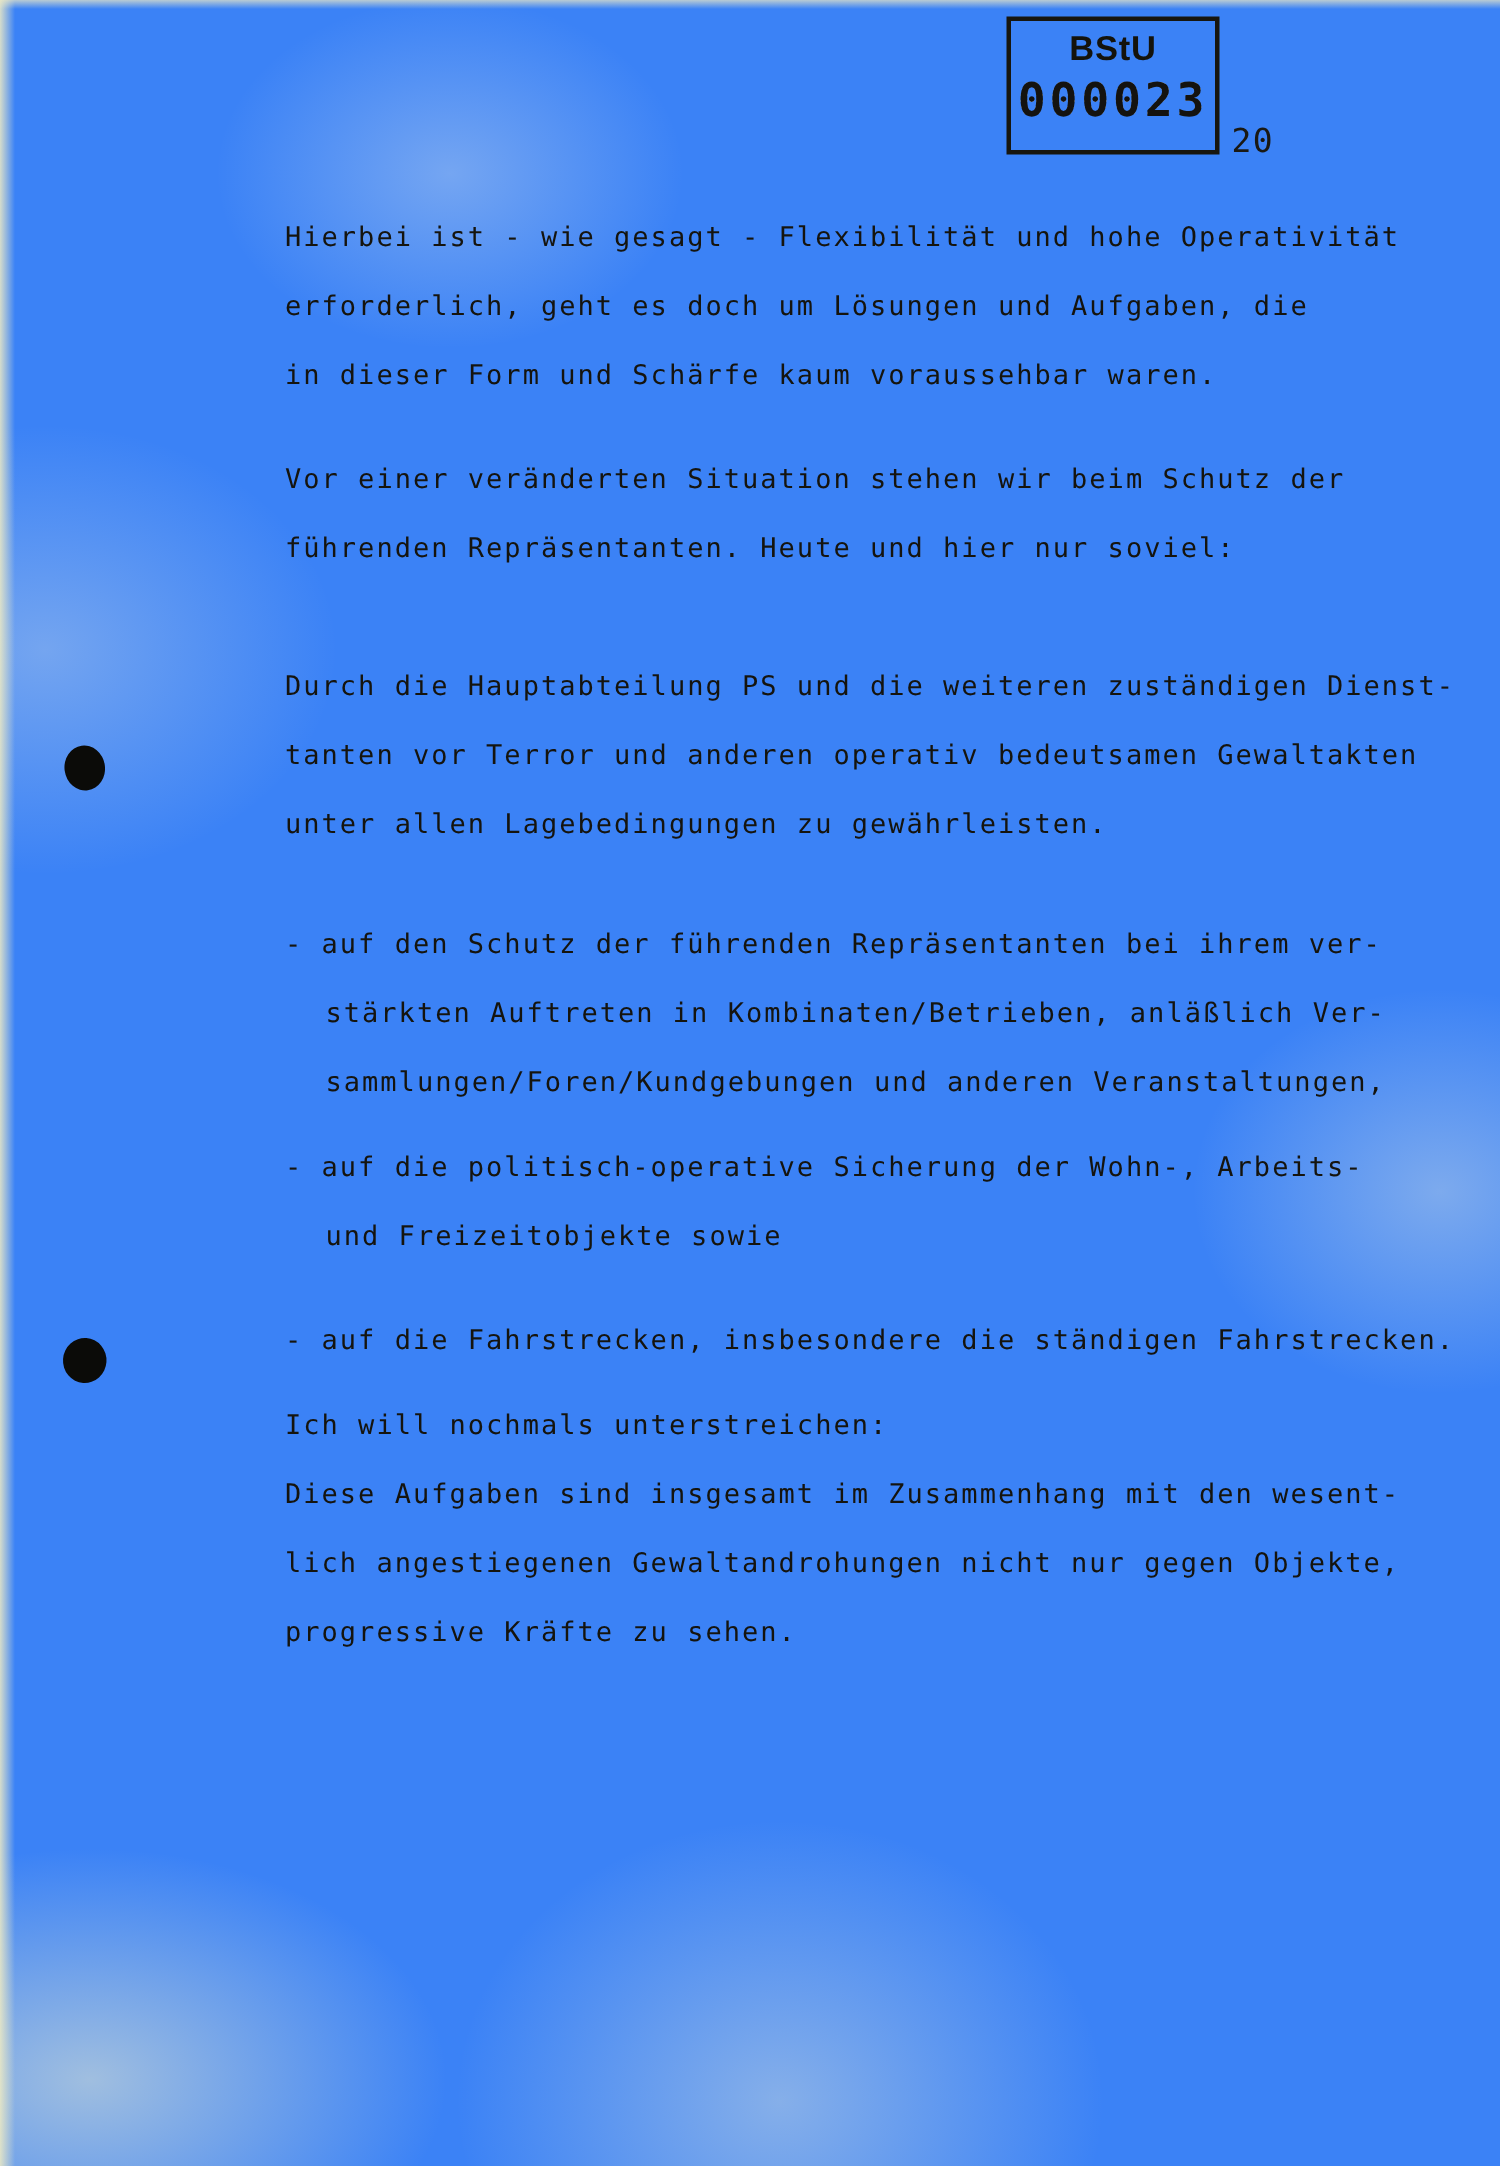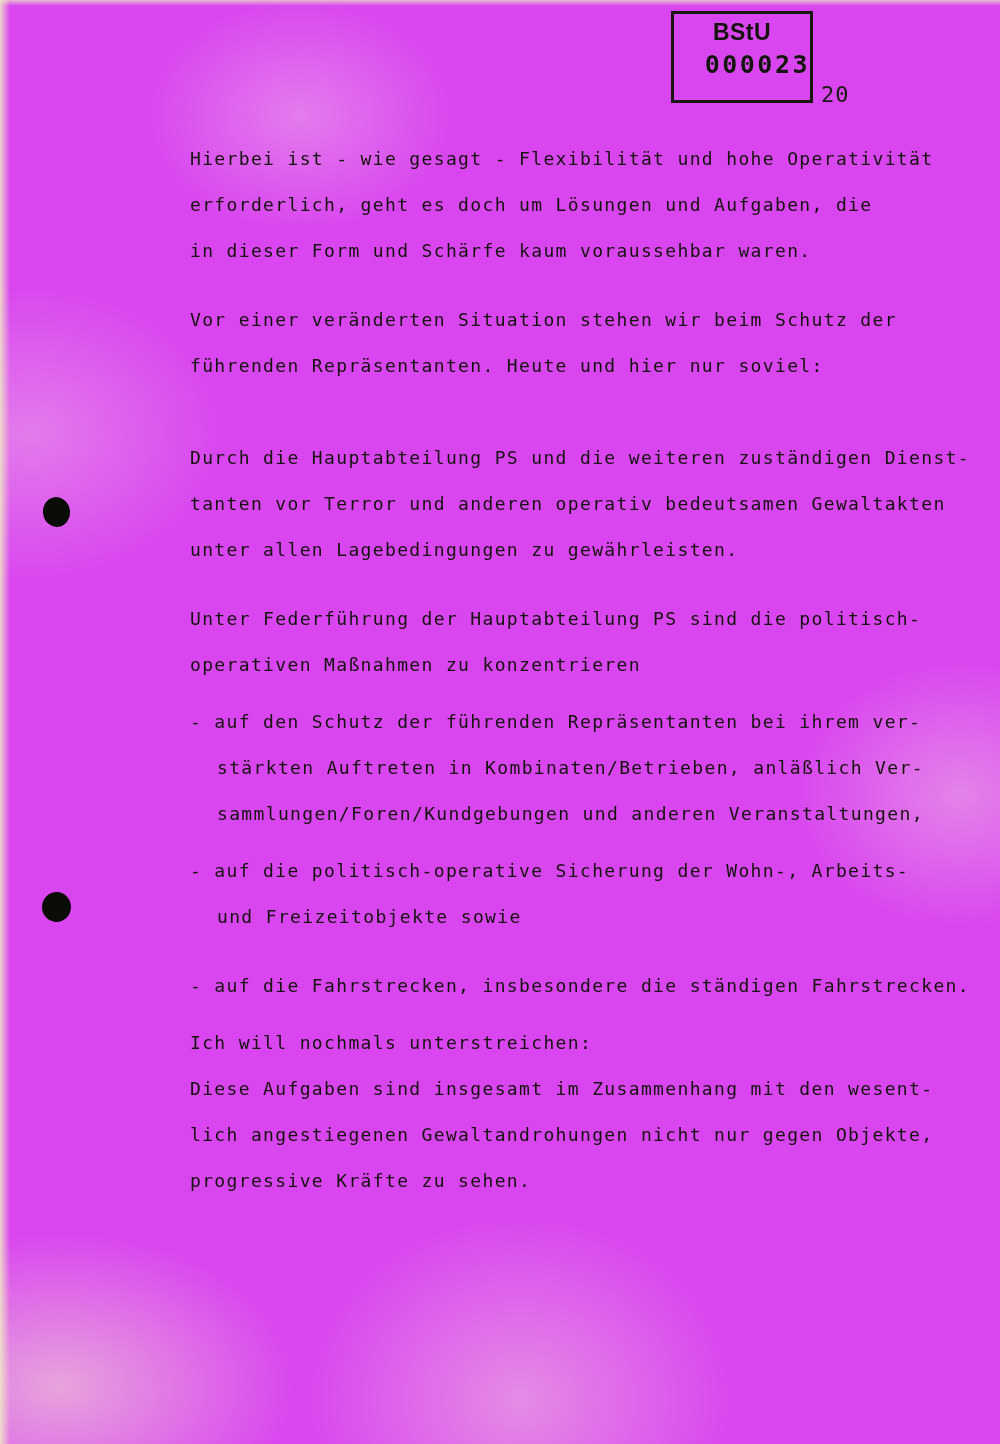--- a/index.html
+++ b/index.html
@@ -4,21 +4,21 @@
 <style>
   html, body {
     margin: 0;
     padding: 0;
     background: #ffffff;
   }
   #page {
     position: relative;
     width: 1000px;
     height: 1444px;
-    background: #d946ef;
+    background: #3b82f6;
     overflow: hidden;
     font-family: "DejaVu Sans Mono", "Liberation Mono", monospace;
   }
   
   #paper-grain {
     position: absolute;
     inset: 0;
     background:
       radial-gradient(ellipse 340px 220px at 6% 96%, rgba(243,240,205,0.55) 0%, rgba(253,253,244,0) 70%),
       radial-gradient(ellipse 300px 260px at 52% 97%, rgba(246,243,214,0.40) 0%, rgba(253,253,244,0) 72%),
@@ -58,36 +58,35 @@
     font-family: "Liberation Sans", "DejaVu Sans", sans-serif;
     font-size: 23px;
     font-weight: 600;
     letter-spacing: 0.5px;
     color: #14130c;
     line-height: 1;
   }
   #stamp-number {
     margin-top: 8px;
     font-family: "DejaVu Sans Mono", "Liberation Mono", monospace;
-    font-size: 25px;
+    font-size: 31px;
     font-weight: 700;
     letter-spacing: 2.5px;
     color: #141310;
     line-height: 1;
     
     background-image: repeating-linear-gradient(
       to bottom,
       rgba(253,253,244,0) 0px,
       rgba(253,253,244,0) 3px,
       rgba(253,253,244,0.85) 3px,
       rgba(253,253,244,0.85) 4px
     );
     -webkit-background-clip: text;
     background-clip: text;
-    text-align: right;
   }
 
   
   #folio {
     position: absolute;
     left: 821px;
     top: 82px;
     font-family: "DejaVu Sans Mono", "Liberation Mono", monospace;
     font-size: 22px;
     color: #1a1914;
@@ -155,24 +154,20 @@
         <div class="line">Vor einer veränderten Situation stehen wir beim Schutz der</div>
         <div class="line">führenden Repräsentanten. Heute und hier nur soviel:</div>
       </div>
       <div class="gap-med"></div>
       <div class="para">
         <div class="line">Durch die Hauptabteilung PS und die weiteren zuständigen Dienst-</div>
         <div class="line">tanten vor Terror und anderen operativ bedeutsamen Gewaltakten</div>
         <div class="line">unter allen Lagebedingungen zu gewährleisten.</div>
       </div>
       <div class="gap-small"></div>
-      <div class="para">
-        <div class="line">Unter Federführung der Hauptabteilung PS sind die politisch-</div>
-        <div class="line">operativen Maßnahmen zu konzentrieren</div>
-      </div>
       <div class="gap-tiny"></div>
       <div class="para">
         <div class="line">- auf den Schutz der führenden Repräsentanten bei ihrem ver-</div>
         <div class="line indent-2">stärkten Auftreten in Kombinaten/Betrieben, anläßlich Ver-</div>
         <div class="line indent-2">sammlungen/Foren/Kundgebungen und anderen Veranstaltungen,</div>
       </div>
       <div class="gap-tiny"></div>
       <div class="para">
         <div class="line">- auf die politisch-operative Sicherung der Wohn-, Arbeits-</div>
         <div class="line indent-2">und Freizeitobjekte sowie</div>

